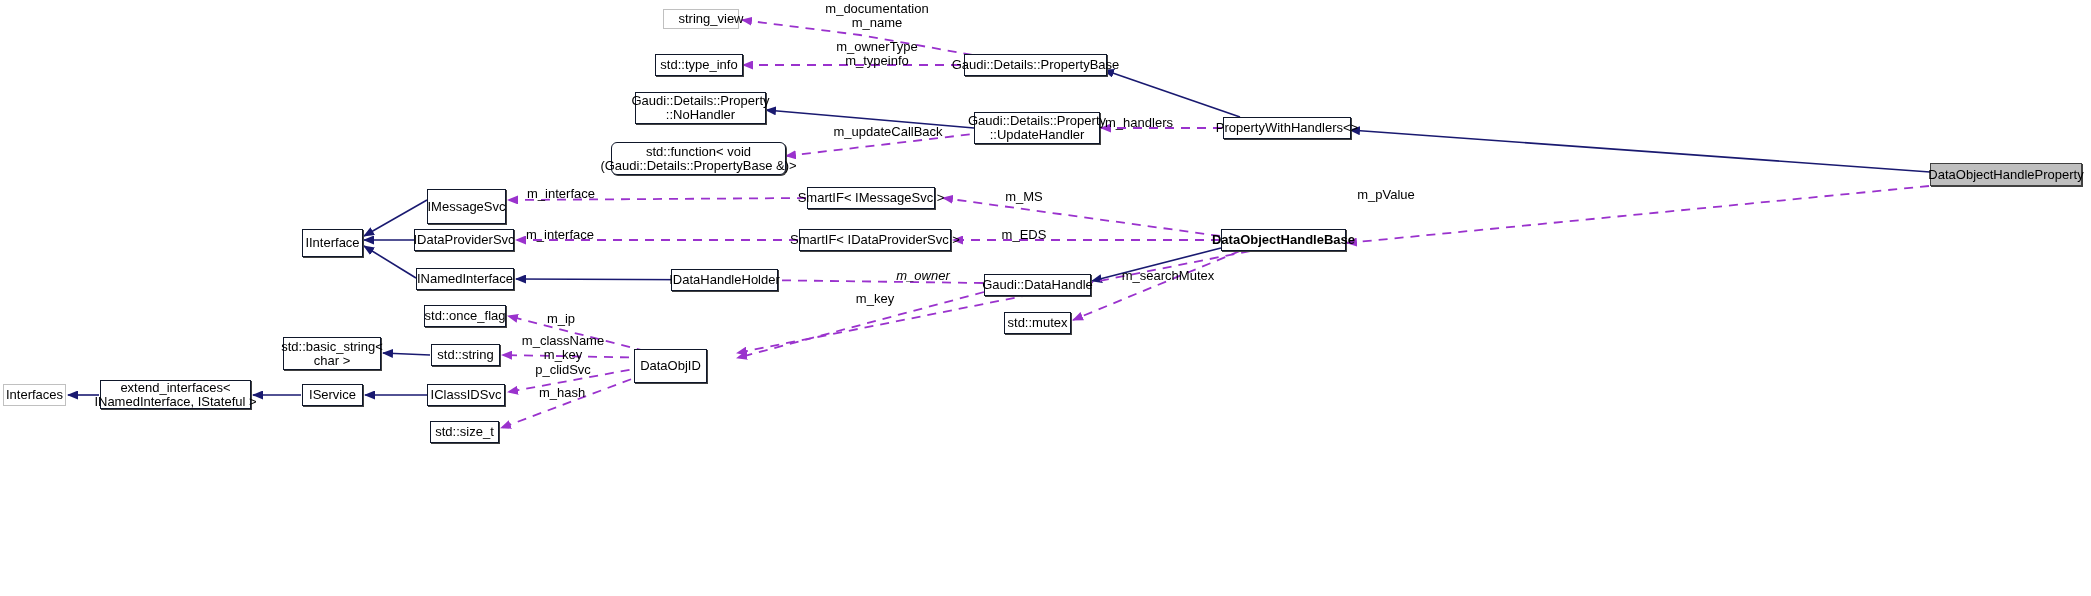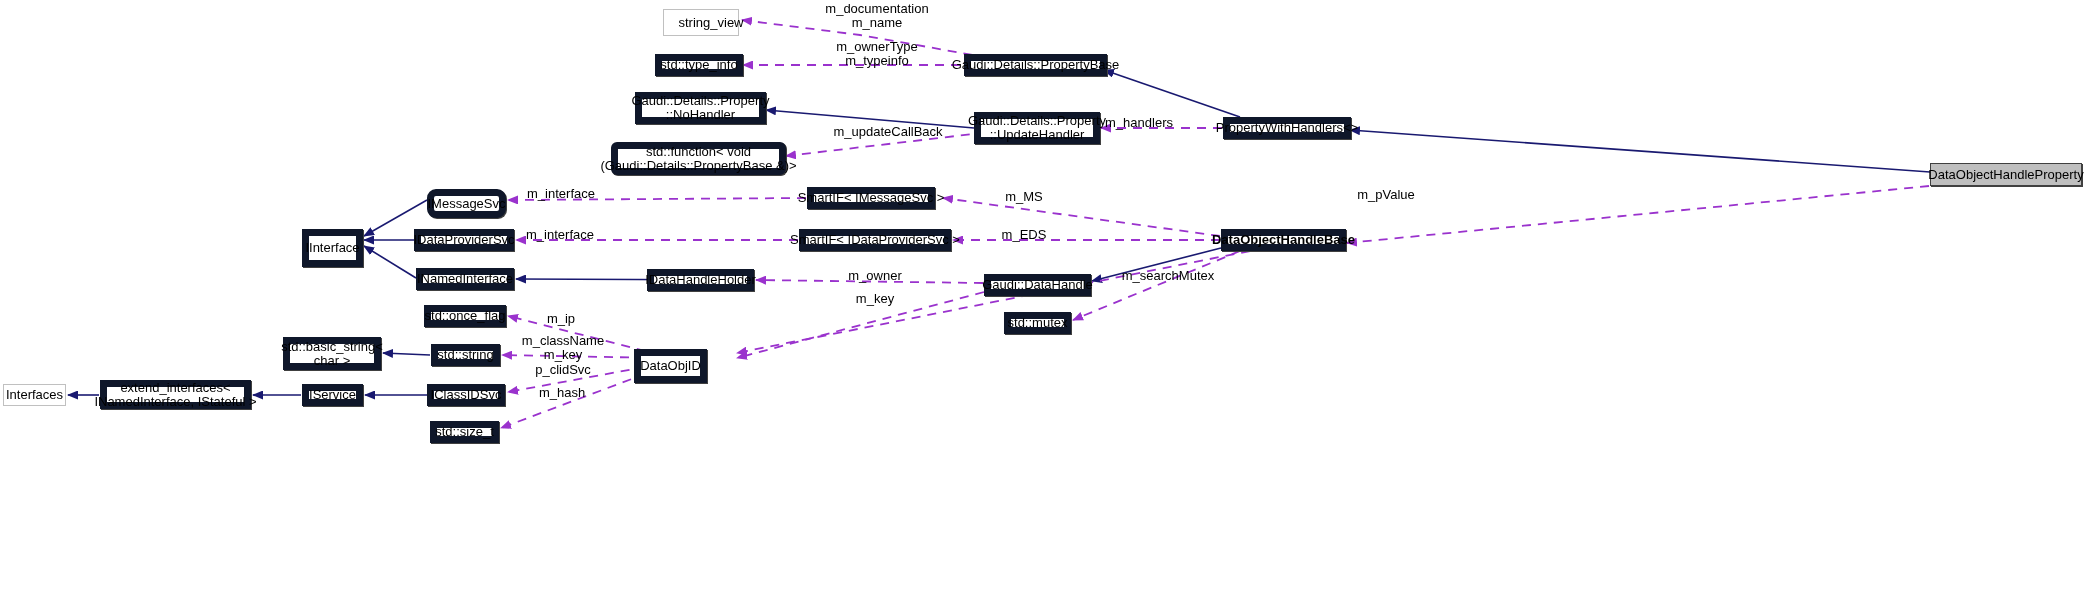--- a/index.html
+++ b/index.html
@@ -3,21 +3,21 @@
 <meta charset="utf-8">
 <title>Collaboration diagram</title>
 <style>
   html,body{margin:0;padding:0;background:#ffffff;}
   body{font-family:"Liberation Sans","DejaVu Sans",sans-serif;}
   #diagram{position:relative;width:2091px;height:596px;background:#ffffff;overflow:hidden;}
   #edges{position:absolute;left:0;top:0;width:2091px;height:596px;}
   .node{position:absolute;box-sizing:border-box;display:flex;align-items:center;justify-content:center;
         text-align:center;background:#ffffff;border:1px solid #000000;color:#000000;
         font-size:13px;line-height:14px;white-space:pre;letter-spacing:0px;}
-  .node.thick{border:7px solid #0f172a;box-shadow:1px 1px 0 0 #404040;}
+  .node.thick{border:1px solid #0f172a;box-shadow:1px 1px 0 0 #404040;}
   .node.light{border:1px solid #c0c0c0;}
   .node.current{background:#bfbfbf;border:1px solid #404040;box-shadow:1px 1px 0 0 #404040;}
   .elabel{position:absolute;font-size:13px;line-height:14px;color:#000000;white-space:pre;
           text-align:center;background:transparent;}
 </style>
 </head>
 <body>
 
 <div id="diagram">
   <svg id="edges" xmlns="http://www.w3.org/2000/svg">
@@ -61,38 +61,38 @@
         <path d="M 661,358 L 502,355" fill="none" stroke="#9a32cd" stroke-width="1.8" stroke-dasharray="9,7" marker-end="url(#arr-use)"></path>
         <path d="M 661,364 L 508,392" fill="none" stroke="#9a32cd" stroke-width="1.8" stroke-dasharray="9,7" marker-end="url(#arr-use)"></path>
         <path d="M 661,368 L 501,428" fill="none" stroke="#9a32cd" stroke-width="1.8" stroke-dasharray="9,7" marker-end="url(#arr-use)"></path>
         <path d="M 1250,251 L 737,353" fill="none" stroke="#9a32cd" stroke-width="1.8" stroke-dasharray="9,7" marker-end="url(#arr-use)"></path>
         <path d="M 99,395 L 68,395" fill="none" stroke="#191970" stroke-width="1.6" marker-end="url(#arr-inh)"></path>
         <path d="M 301,395 L 253,395" fill="none" stroke="#191970" stroke-width="1.6" marker-end="url(#arr-inh)"></path>
         <path d="M 427,395 L 365,395" fill="none" stroke="#191970" stroke-width="1.6" marker-end="url(#arr-inh)"></path>
       </g>
   </svg>
   <div id="nodes-layer">
-      <div class="node light" style="left: 663px; top: 9px; width: 76px; height: 27px; padding-left: 20px;">string_view</div>
+      <div class="node light" style="left: 663px; top: 9px; width: 76px; height: 20px; padding-left: 20px;">string_view</div>
       <div class="node thick" style="left: 655px; top: 54px; width: 88px; height: 22px;">std::type_info</div>
       <div class="node thick" style="left: 635px; top: 92px; width: 131px; height: 32px;">Gaudi::Details::Property
 ::NoHandler</div>
       <div class="node thick" style="left: 611px; top: 142px; width: 175px; height: 33px; border-radius: 6px;">std::function&lt; void
 (Gaudi::Details::PropertyBase &amp;)&gt;</div>
       <div class="node thick" style="left: 964px; top: 54px; width: 143px; height: 22px;">Gaudi::Details::PropertyBase</div>
       <div class="node thick" style="left: 974px; top: 112px; width: 126px; height: 32px;">Gaudi::Details::Property
 ::UpdateHandler</div>
       <div class="node thick" style="left: 1223px; top: 117px; width: 128px; height: 22px;">PropertyWithHandlers&lt;&gt;</div>
       <div class="node current" style="left: 1930px; top: 163px; width: 152px; height: 23px;">DataObjectHandleProperty</div>
-      <div class="node thick" style="left: 427px; top: 189px; width: 79px; height: 29px; border-radius: 9px;">IMessageSvc</div>
-      <div class="node thick" style="left: 302px; top: 229px; width: 61px; height: 38px;">IInterface</div>
+      <div class="node thick" style="left: 427px; top: 189px; width: 79px; height: 35px;">IMessageSvc</div>
+      <div class="node thick" style="left: 302px; top: 229px; width: 61px; height: 28px;">IInterface</div>
       <div class="node thick" style="left: 414px; top: 229px; width: 100px; height: 22px;">IDataProviderSvc</div>
       <div class="node thick" style="left: 416px; top: 268px; width: 98px; height: 22px;">INamedInterface</div>
       <div class="node thick" style="left: 807px; top: 187px; width: 128px; height: 22px;">SmartIF&lt; IMessageSvc &gt;</div>
       <div class="node thick" style="left: 799px; top: 229px; width: 152px; height: 22px;">SmartIF&lt; IDataProviderSvc &gt;</div>
-      <div class="node thick" style="left: 647px; top: 269px; width: 107px; height: 22px; text-align: center;">IDataHandleHolder</div>
+      <div class="node thick" style="left: 671px; top: 269px; width: 107px; height: 22px; text-align: center;">IDataHandleHolder</div>
       <div class="node thick" style="left: 1221px; top: 229px; width: 125px; height: 22px; font-weight: bold;">DataObjectHandleBase</div>
       <div class="node thick" style="left: 984px; top: 274px; width: 107px; height: 22px;">Gaudi::DataHandle</div>
       <div class="node thick" style="left: 1004px; top: 312px; width: 67px; height: 22px;">std::mutex</div>
       <div class="node thick" style="left: 424px; top: 305px; width: 82px; height: 22px;">std::once_flag</div>
       <div class="node thick" style="left: 283px; top: 337px; width: 98px; height: 33px;">std::basic_string&lt;
 char &gt;</div>
       <div class="node thick" style="left: 431px; top: 344px; width: 69px; height: 22px;">std::string</div>
       <div class="node thick" style="left: 634px; top: 349px; width: 73px; height: 34px;">DataObjID</div>
       <div class="node light" style="left: 3px; top: 384px; width: 63px; height: 22px;">Interfaces</div>
       <div class="node thick" style="left: 100px; top: 380px; width: 151px; height: 29px;">extend_interfaces&lt;
@@ -106,21 +106,21 @@
 m_name</div>
       <div class="elabel" style="left: 877px; top: 40px; transform: translateX(-50%);">m_ownerType
 m_typeinfo</div>
       <div class="elabel" style="left: 888px; top: 125px; transform: translateX(-50%);">m_updateCallBack</div>
       <div class="elabel" style="left: 1139px; top: 116px; transform: translateX(-50%);">m_handlers</div>
       <div class="elabel" style="left: 1386px; top: 188px; transform: translateX(-50%);">m_pValue</div>
       <div class="elabel" style="left: 561px; top: 187px; transform: translateX(-50%);">m_interface</div>
       <div class="elabel" style="left: 560px; top: 228px; transform: translateX(-50%);">m_interface</div>
       <div class="elabel" style="left: 1024px; top: 190px; transform: translateX(-50%);">m_MS</div>
       <div class="elabel" style="left: 1024px; top: 228px; transform: translateX(-50%);">m_EDS</div>
-      <div class="elabel" style="left: 875px; top: 269px; transform: translateX(-50%);">m_owner</div>
+      <div class="elabel" style="left: 923px; top: 269px; transform: translateX(-50%); font-style: italic;">m_owner</div>
       <div class="elabel" style="left: 1168px; top: 269px; transform: translateX(-50%);">m_searchMutex</div>
       <div class="elabel" style="left: 875px; top: 292px; transform: translateX(-50%);">m_key</div>
       <div class="elabel" style="left: 561px; top: 312px; transform: translateX(-50%);">m_ip</div>
       <div class="elabel" style="left: 563px; top: 334px; transform: translateX(-50%);">m_className
 m_key</div>
       <div class="elabel" style="left: 563px; top: 363px; transform: translateX(-50%);">p_clidSvc</div>
       <div class="elabel" style="left: 562px; top: 386px; transform: translateX(-50%);">m_hash</div>
     </div>
 </div>
 

